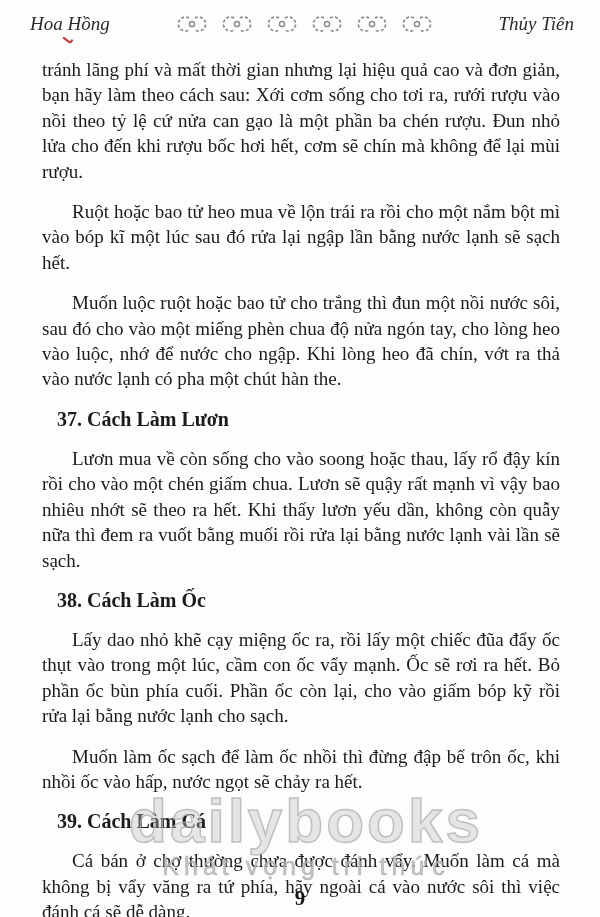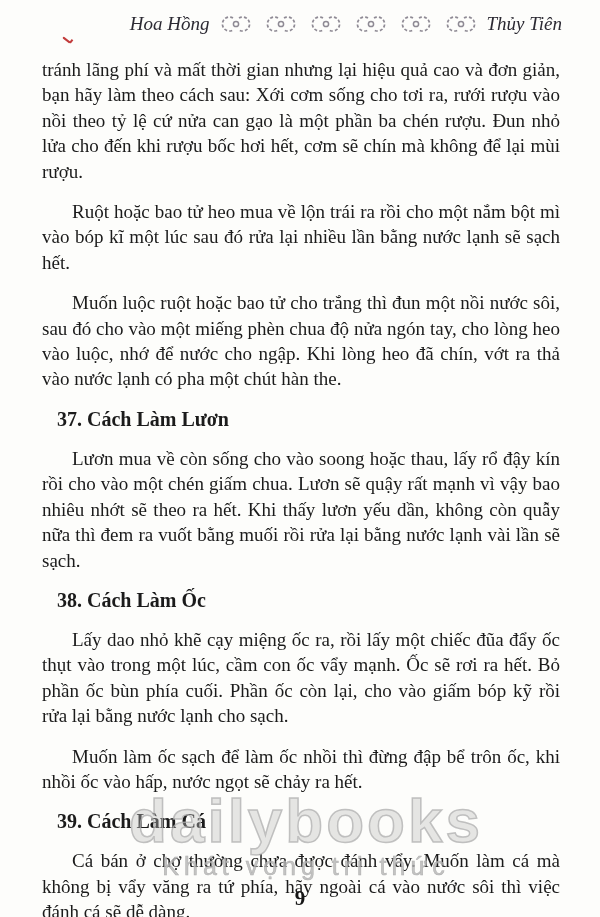--- a/index.html
+++ b/index.html
@@ -13,22 +13,22 @@
     width: 600px; height: 917px;
     background: #fdfdfb;
     overflow: hidden;
     color: #1b1b1b;
     box-sizing: border-box;
   }
   
   .page-header {
     display: flex;
     align-items: center;
-    justify-content: flex-end;
-    padding: 13px 38px 0 30px;
+    justify-content: space-between;
+    padding: 13px 26px 0 30px;
     font-style: italic;
     font-size: 19px;
     color: #2c2a33;
   }
   .header-title { white-space: nowrap; }
   .ornament-row {
     display: flex;
     align-items: center;
     gap: 9px;
     margin: 0 8px;
@@ -150,21 +150,21 @@
     </span>
     <span class="header-title">Thủy Tiên</span>
   </header>
 
   <div class="red-mark"></div>
 
   <main class="page-body">
 
     <p class="noindent">tránh lãng phí và mất thời gian nhưng lại hiệu quả cao và đơn giản, bạn hãy làm theo cách sau: Xới cơm sống cho tơi ra, rưới rượu vào nồi theo tỷ lệ cứ nửa can gạo là một phần ba chén rượu. Đun nhỏ lửa cho đến khi rượu bốc hơi hết, cơm sẽ chín mà không để lại mùi rượu.</p>
 
-    <p>Ruột hoặc bao tử heo mua về lộn trái ra rồi cho một nắm bột mì vào bóp kĩ một lúc sau đó rửa lại nhiều lần bằng nước lạnh sẽ sạch hết.</p>
+    <p>Ruột hoặc bao tử heo mua về lộn trái ra rồi cho một nắm bột mì vào bóp kĩ một lúc sau đó rửa lại ngập lần bằng nước lạnh sẽ sạch hết.</p>
     <p>Muốn luộc ruột hoặc bao tử cho trắng thì đun một nồi nước sôi, sau đó cho vào một miếng phèn chua độ nửa ngón tay, cho lòng heo vào luộc, nhớ để nước cho ngập. Khi lòng heo đã chín, vớt ra thả vào nước lạnh có pha một chút hàn the.</p>
 
     <h2 class="section-heading">37. Cách Làm Lươn</h2>
     <p>Lươn mua về còn sống cho vào soong hoặc thau, lấy rổ đậy kín rồi cho vào một chén giấm chua. Lươn sẽ quậy rất mạnh vì vậy bao nhiêu nhớt sẽ theo ra hết. Khi thấy lươn yếu dần, không còn quẫy nữa thì đem ra vuốt bằng muối rồi rửa lại bằng nước lạnh vài lần sẽ sạch.</p>
 
     <h2 class="section-heading">38. Cách Làm Ốc</h2>
     <p>Lấy dao nhỏ khẽ cạy miệng ốc ra, rồi lấy một chiếc đũa đẩy ốc thụt vào trong một lúc, cầm con ốc vẩy mạnh. Ốc sẽ rơi ra hết. Bỏ phần ốc bùn phía cuối. Phần ốc còn lại, cho vào giấm bóp kỹ rồi rửa lại bằng nước lạnh cho sạch.</p>
     <p>Muốn làm ốc sạch để làm ốc nhồi thì đừng đập bể trôn ốc, khi nhồi ốc vào hấp, nước ngọt sẽ chảy ra hết.</p>
 
     <h2 class="section-heading">39. Cách Làm Cá</h2>

